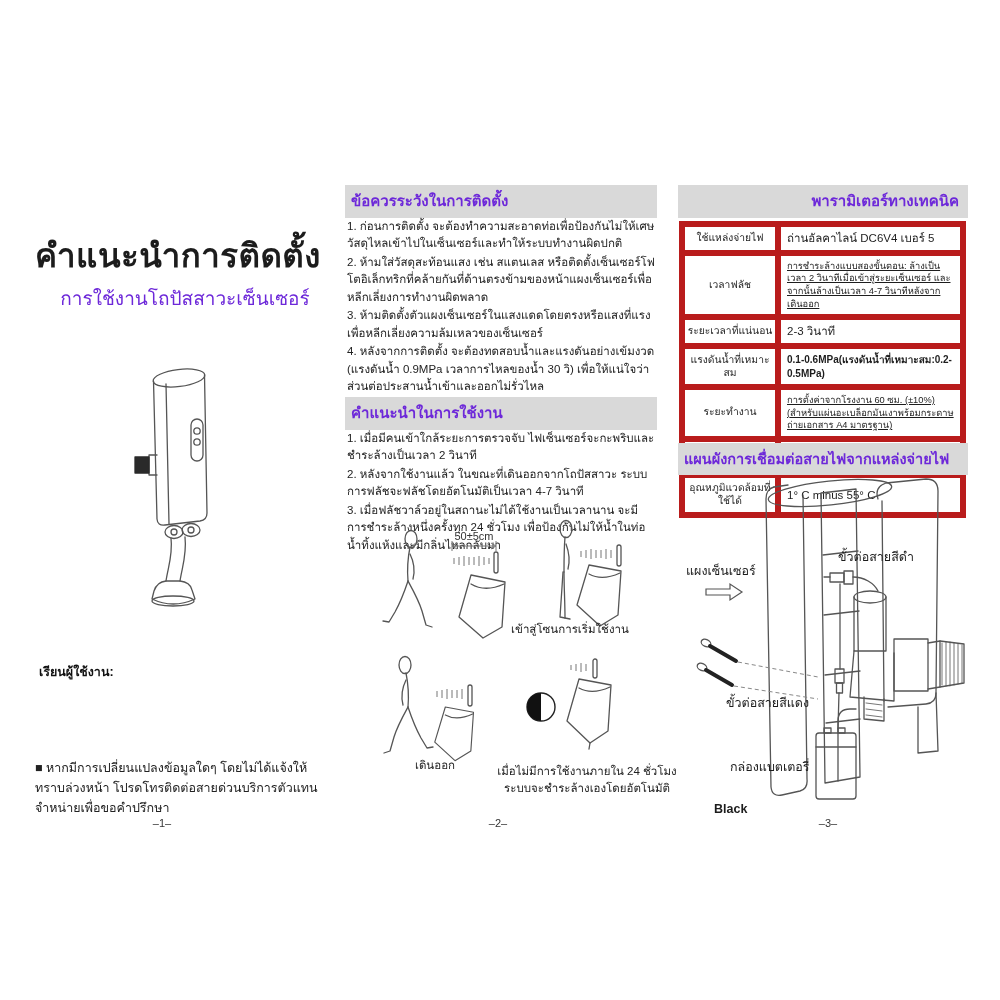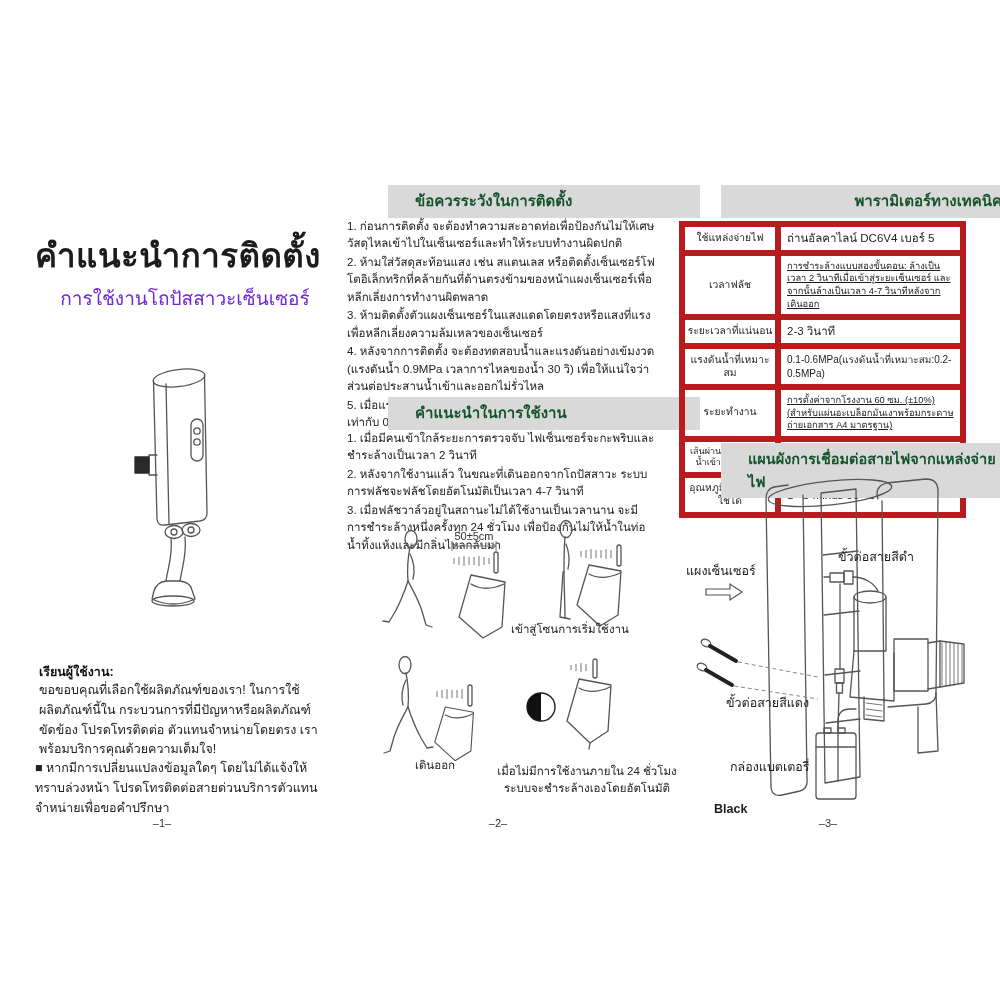--- a/index.html
+++ b/index.html
@@ -15,35 +15,35 @@
   .abs{position:absolute;}
 
   
   .main-title{width:100%;text-align:left;font-size:33px;font-weight:700;color:#1c1c1c;letter-spacing:.5px;}
   .sub-title{width:100%;text-align:center;font-size:19px;font-weight:400;color:#6d28d9;}
   .dear-head{font-size:12.5px;font-weight:700;color:#111;}
   .bodytext{font-size:12.5px;line-height:1.58;color:#222;}
 
   
   .barhead{
-    background:#d9d9d9;color:#14532d;font-weight:700;font-size:15px;
-    padding:4px 9px 5px 27px;box-sizing:border-box;width:100%;margin-left:43px;
+    background:#d9d9d9;color:#6d28d9;font-weight:700;font-size:15px;
+    padding:4px 9px 5px 6px;box-sizing:border-box;width:100%;
   }
   .list{font-size:11.5px;line-height:1.52;color:#222;}
   .list p{margin:0 0 1px 0;}
 
   .caption{font-size:11.5px;color:#222;text-align:center;line-height:1.45;}
 
   
   table.params{border-collapse:collapse;width:287px;table-layout:fixed;}
   table.params td{border:6px solid #b91c1c;vertical-align:middle;}
   td.plabel{width:86px;text-align:center;font-size:10.3px;line-height:1.25;padding:4px 2px;color:#1d1d1d;}
   td.pvalue{font-size:11.5px;padding:4px 6px;color:#1d1d1d;line-height:1.3;}
   td.pvalue.small{font-size:9.3px;line-height:1.35;text-decoration:underline;}
-  td.pvalue.tiny{font-size:10px;line-height:1.35;}
+  td.pvalue.tiny{font-size:10px;line-height:1.35;font-weight:bold;}
 
   .pagenum{position:absolute;font-size:11px;color:#333;width:80px;text-align:center;}
 
   svg text{font-family:"Liberation Sans","DejaVu Sans",sans-serif;}
   .ln{stroke:#555;fill:none;stroke-width:1.3;stroke-linecap:round;stroke-linejoin:round;}
   .lnthin{stroke:#777;fill:none;stroke-width:1;}
 </style>
 </head>
 <body>
 
@@ -72,21 +72,20 @@
 
       <path d="M50,175 C52,192 47,204 45,218"></path>
       <path d="M64,174 C66,192 61,204 59,218"></path>
 
       <path d="M45,218 Q36,219 33,228 L31,236 Q52,246 74,236 L71,227 Q69,219 59,218 Z"></path>
       <ellipse cx="52" cy="238" rx="21" ry="5"></ellipse>
     </g>
   </svg>
 
   <div class="abs dear-head" style="top:517px;left:4px;">เรียนผู้ใช้งาน:</div>
-  <div class="abs bodytext" style="top:536px;left:4px;width:292px;">ขอขอบคุณที่เลือกใช้ผลิตภัณฑ์ของเรา! ในการใช้ผลิตภัณฑ์นี้ใน กระบวนการที่มีปัญหาหรือผลิตภัณฑ์ขัดข้อง โปรดโทรติดต่อ ตัวแทนจำหน่ายโดยตรง เราพร้อมบริการคุณด้วยความเต็มใจ!</div>
   <div class="abs bodytext" style="top:614px;left:0px;width:300px;">■ หากมีการเปลี่ยนแปลงข้อมูลใดๆ โดยไม่ได้แจ้งให้ทราบล่วงหน้า โปรดโทรติดต่อสายด่วนบริการตัวแทนจำหน่ายเพื่อขอคำปรึกษา</div>
 </div>
 
 <div id="col2" class="col">
   <div class="abs barhead" style="top:0;left:0;">ข้อควรระวังในการติดตั้ง</div>
   <div class="abs list" style="top:33px;left:2px;width:310px;">
     <p>1. ก่อนการติดตั้ง จะต้องทำความสะอาดท่อเพื่อป้องกันไม่ให้เศษวัสดุไหลเข้าไปในเซ็นเซอร์และทำให้ระบบทำงานผิดปกติ</p>
     <p>2. ห้ามใส่วัสดุสะท้อนแสง เช่น สแตนเลส หรือติดตั้งเซ็นเซอร์โฟโตอิเล็กทริกที่คล้ายกันที่ด้านตรงข้ามของหน้าแผงเซ็นเซอร์เพื่อหลีกเลี่ยงการทำงานผิดพลาด</p>
     <p>3. ห้ามติดตั้งตัวแผงเซ็นเซอร์ในแสงแดดโดยตรงหรือแสงที่แรง เพื่อหลีกเลี่ยงความล้มเหลวของเซ็นเซอร์</p>
     <p>4. หลังจากการติดตั้ง จะต้องทดสอบน้ำและแรงดันอย่างเข้มงวด (แรงดันน้ำ 0.9MPa เวลาการไหลของน้ำ 30 วิ) เพื่อให้แน่ใจว่าส่วนต่อประสานน้ำเข้าและออกไม่รั่วไหล</p>

